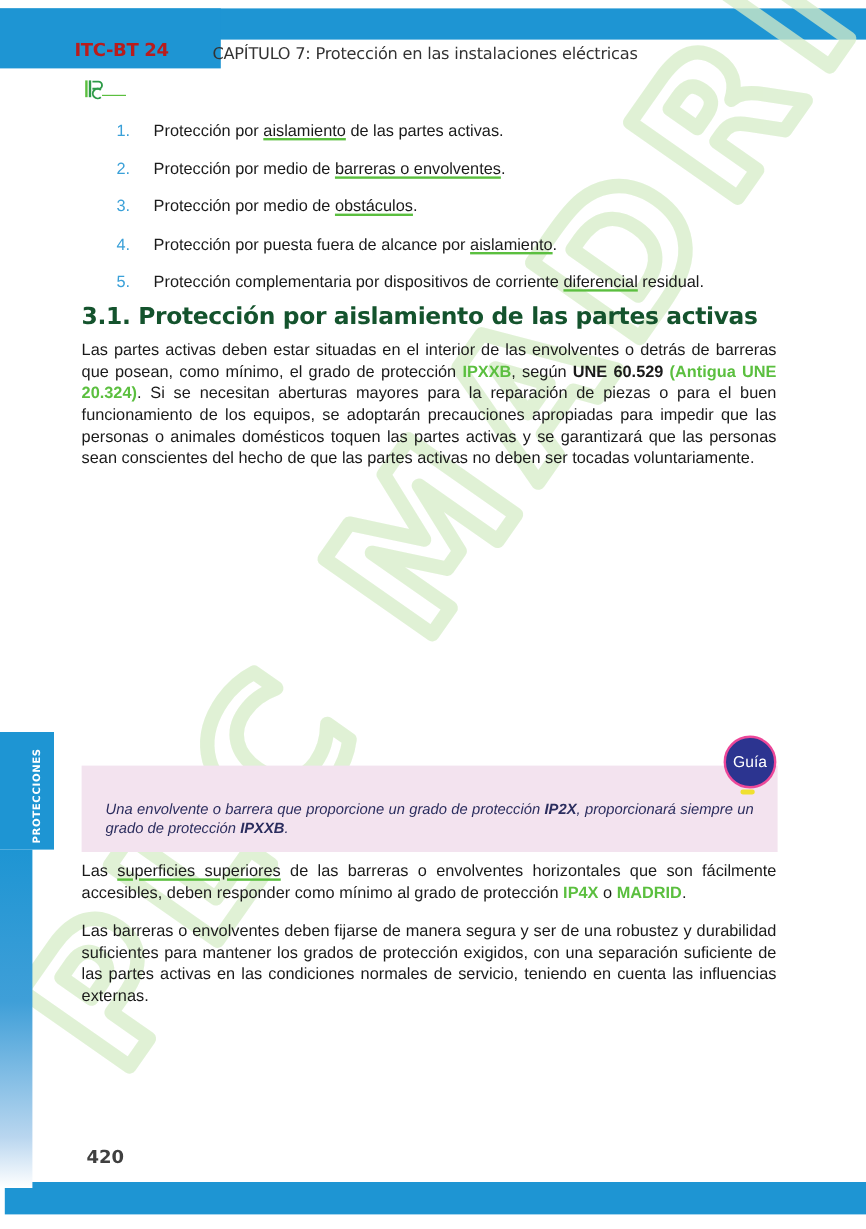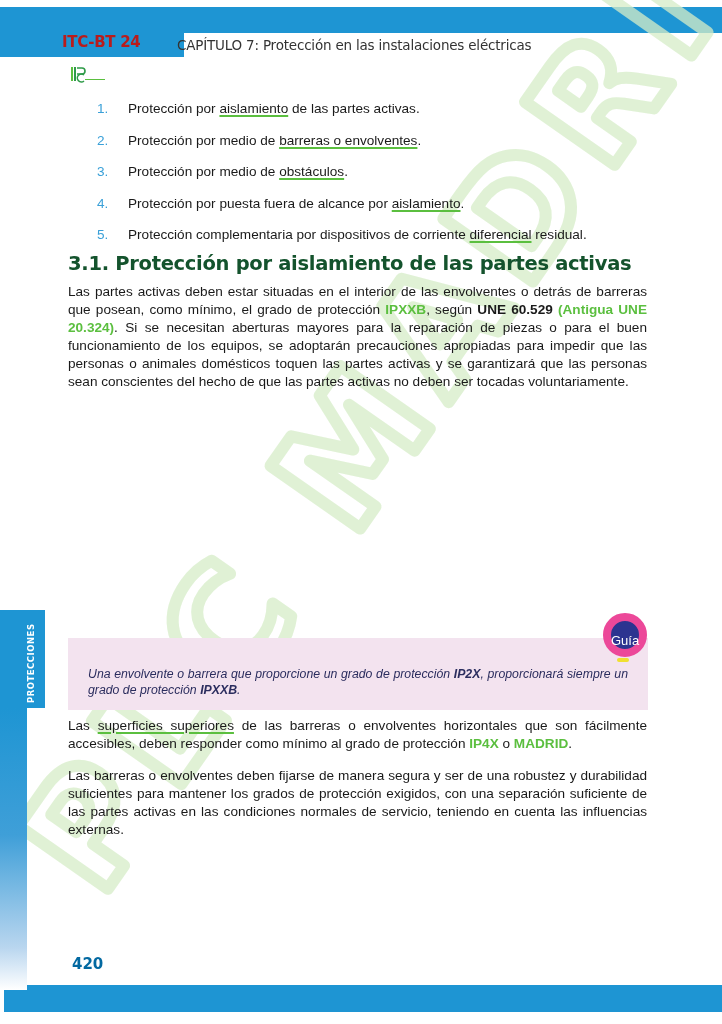--- a/index.html
+++ b/index.html
@@ -19,28 +19,28 @@
     .g { color:#5bbf3f; font-weight:bold; }
     .gl { color:#5bbf3f; }
     .b { font-weight:bold; }
     ol { list-style:none; margin:12px 0 0 0; padding:0; }
     ol li { position:relative; padding-left:60px; height:31.5px; font-size:13.6px; }
     ol li .num { position:absolute; left:29px; color:#3aa0d8; }
     h2 { margin:0; font-family:"DejaVu Sans", sans-serif; color:#14532d; font-size:19.5px; font-weight:bold; letter-spacing:-0.3px; }
     .note-box { position:absolute; left:68px; top:638px; width:580px; height:72px; background:#f3e3ef; z-index:1;font-style:italic; }
     .note-text { position:absolute; left:20px; top:28px; width:540px; color:#2b2d5e; font-size:12.3px; line-height:16px; text-align:justify; }
     .guia { position:absolute; left:603px; top:613px; width:44px; height:44px; border-radius:50%; background:#2c3490;
-            border:8px solid #ec4899; box-sizing:border-box; color:#fff; font-size:13px; text-align:center; line-height:40px; z-index:2; }
+            border:2px solid #ec4899; box-sizing:border-box; color:#fff; font-size:13px; text-align:center; line-height:40px; z-index:2; }
     .guia-mark { position:absolute; left:617px; top:658px; width:12px; height:4px; background:#f0e030; border-radius:2px; z-index:2; }
     .side-tab { position:absolute; left:0; top:610px; width:45px; height:98px; background:#1e95d3; z-index:1; }
     .side-label { position:absolute; left:26px; top:703px; transform-origin:0 0; transform:rotate(-90deg);
                   font-family:"DejaVu Sans", sans-serif; font-size:8.5px; font-weight:bold; color:#fff; letter-spacing:0.5px; z-index:2; white-space:nowrap; }
     .side-strip { position:absolute; left:0; top:708px; width:27px; height:282px;
                   background:linear-gradient(to bottom, #1e95d3 0%, #3f9fd8 45%, #b9d6ef 85%, #ffffff 100%); z-index:1; }
-    .page-num { position:absolute; left:72px; top:955px; color:#0369a1; font-family:"DejaVu Sans", sans-serif; font-weight:bold; font-size:15px; z-index:1; }
+    .page-num { position:absolute; left:72px; top:955px; color:#404040; font-family:"DejaVu Sans", sans-serif; font-weight:bold; font-size:15px; z-index:1; }
     .bottom-bar { position:absolute; left:4px; top:985px; width:718px; height:27px; background:#1e95d3; }
   </style>
 </head>
 <body>
 
 <div class="top-bar"></div>
 <div class="itc-tab"></div>
 <div class="itc-label">ITC-BT 24</div>
 <div class="chapter">CAPÍTULO 7: Protección en las instalaciones eléctricas</div>
 

